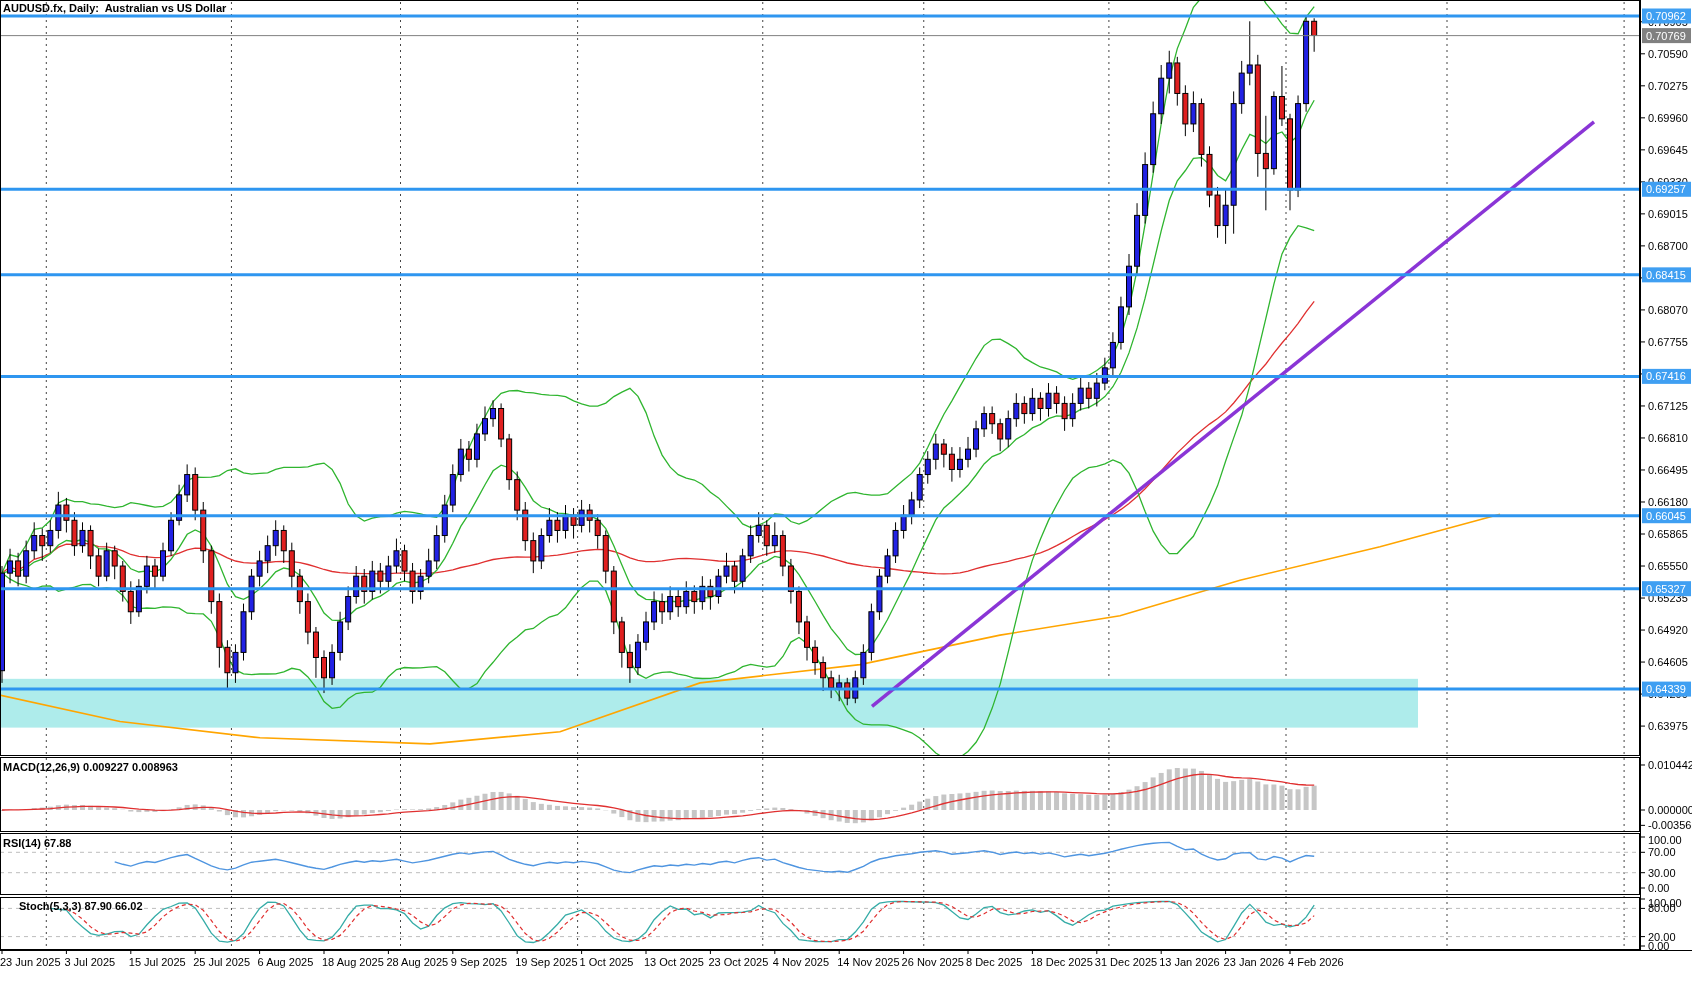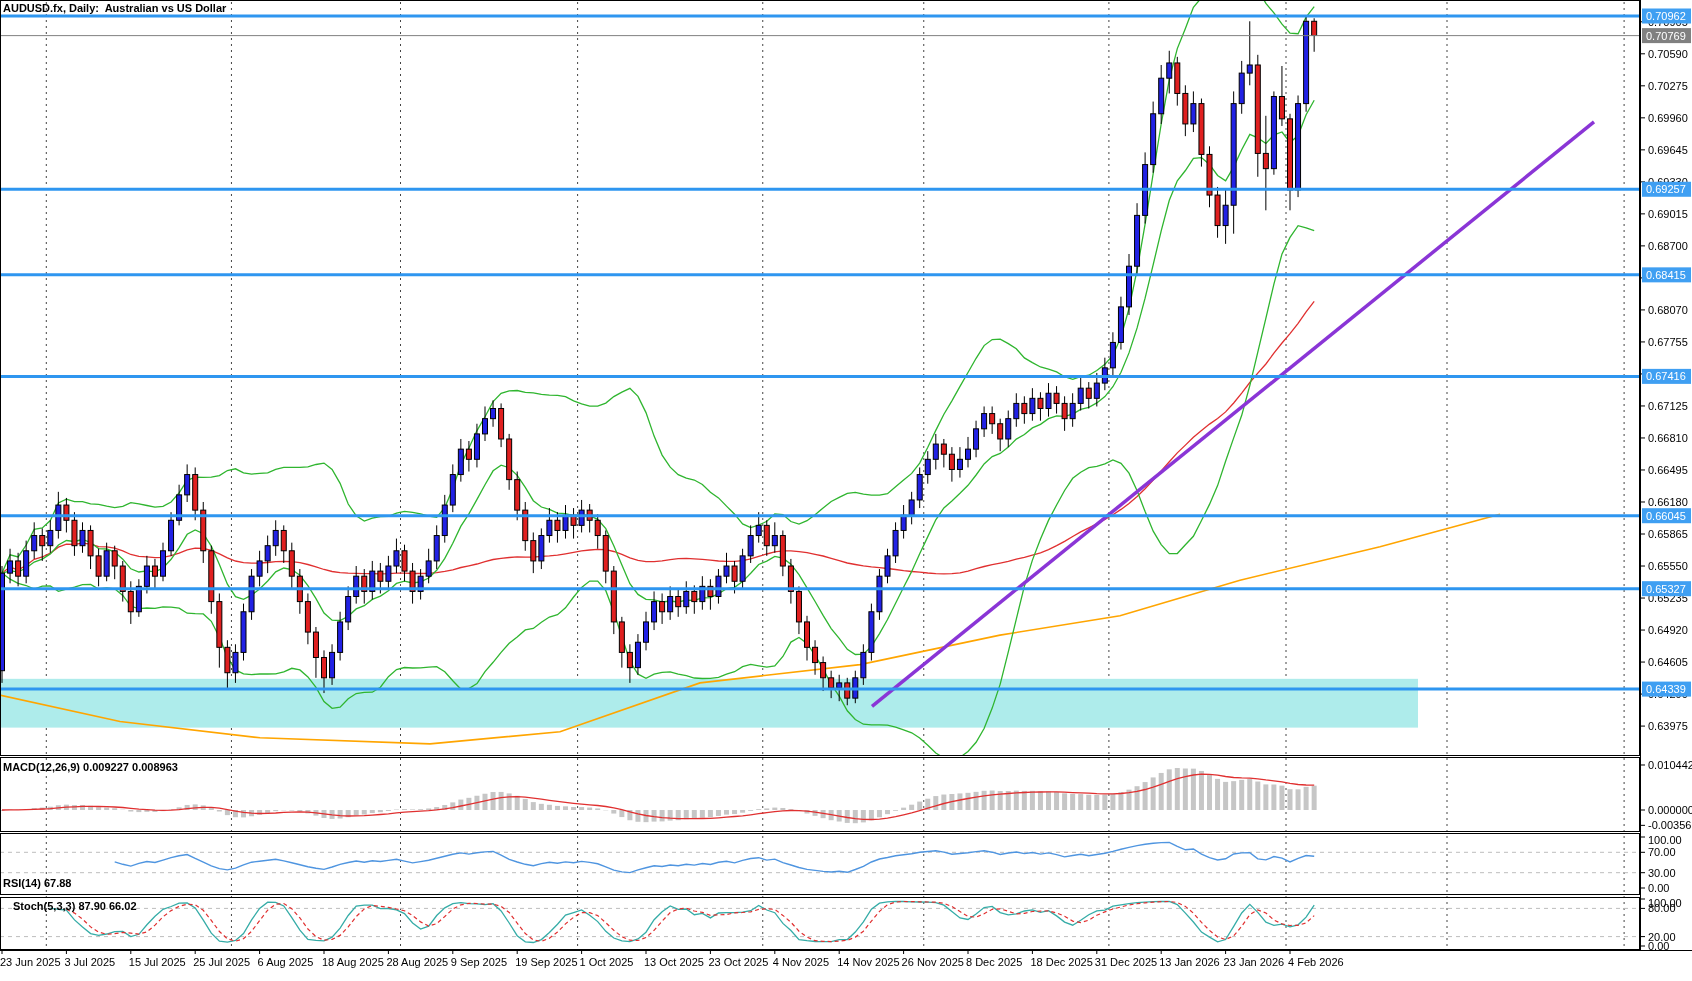--- a/index.html
+++ b/index.html
@@ -2,22 +2,22 @@
 <html><head>
 <meta charset="utf-8">
 <style>
   html,body{margin:0;padding:0;background:#fff;}
   body{font-family:"Liberation Sans", sans-serif;}
   #chart-window{position:relative;width:1692px;height:981px;background:#fff;overflow:hidden;}
   #cv{position:absolute;left:0;top:0;}
   .ovl{position:absolute;font-size:11px;color:#000;white-space:pre;z-index:5;line-height:13px;font-weight:bold;}
   #chart-title{left:3px;top:2px;}
   #macd-label{left:3px;top:761px;}
-  #rsi-label{left:3px;top:837px;margin-top:40px;}
-  #stoch-label{left:13px;top:900px;}
+  #rsi-label{left:3px;top:837px;}
+  #stoch-label{left:19px;top:900px;}
 </style>
 </head>
 <body>
 
 <div id="chart-window">
   <svg id="cv" width="1692" height="981" xmlns="http://www.w3.org/2000/svg">
       <defs>
         <clipPath id="clipMain">
           <rect x="1" y="1" width="1638" height="754"></rect>
         </clipPath>

